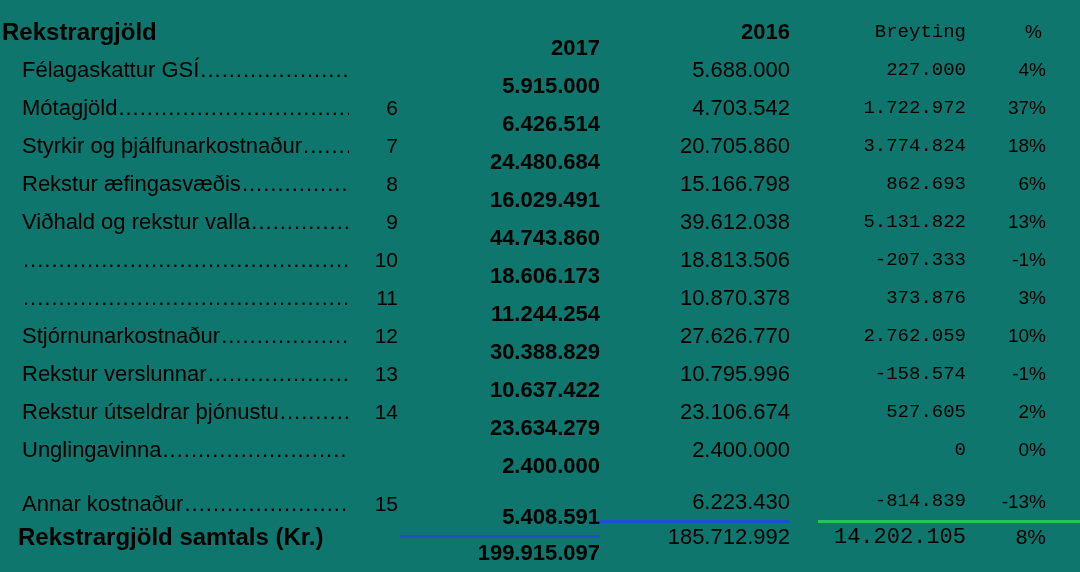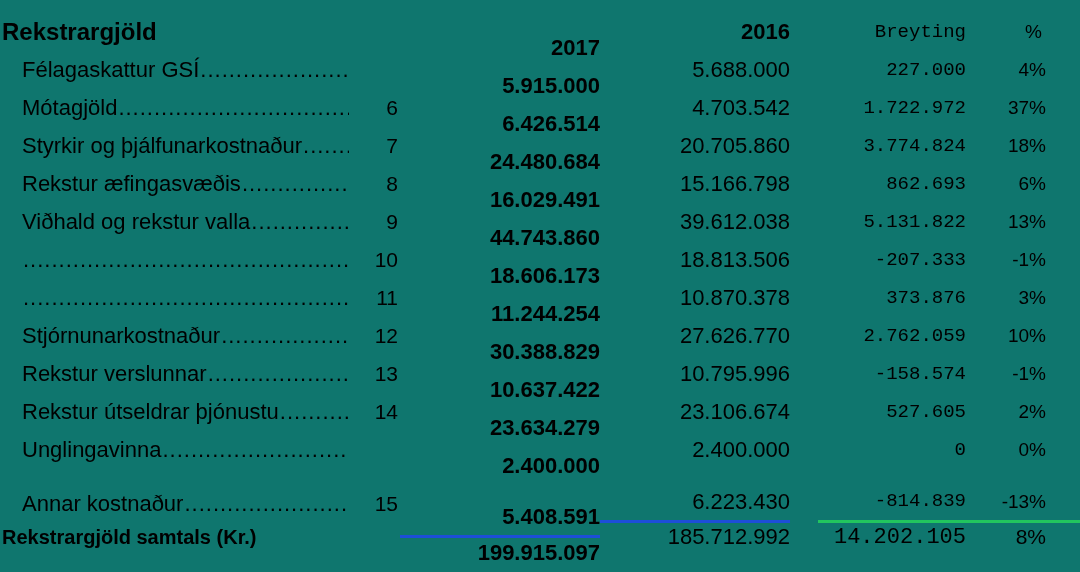--- a/index.html
+++ b/index.html
@@ -64,23 +64,23 @@
   .last .c-2017, .last .c-2016 { border-bottom: 3px solid #1d4ed8; height: 38px; line-height: 33px; }
   .last .c-chg,  .last .c-pct  { border-bottom: 3px solid #22c55e; height: 38px; line-height: 33px; }
 
   
   .tot {
     grid-template-columns: 400px 200px 190px 28px 150px 112px;
     height: 60px;
     align-items: center;
   }
   .tot .c-lab2 {
-    padding-left: 2px;
+    padding-left: 18px;
     font-weight: bold;
-    font-size: 20px;
+    font-size: 24px;
   }
   .tot .c-chg { font-size: 22px; }
   .tot .c-pct { font-size: 21px; }
 </style>
 </head>
 <body>
 
 <div class="doc">
 
   <div class="row hdr">

